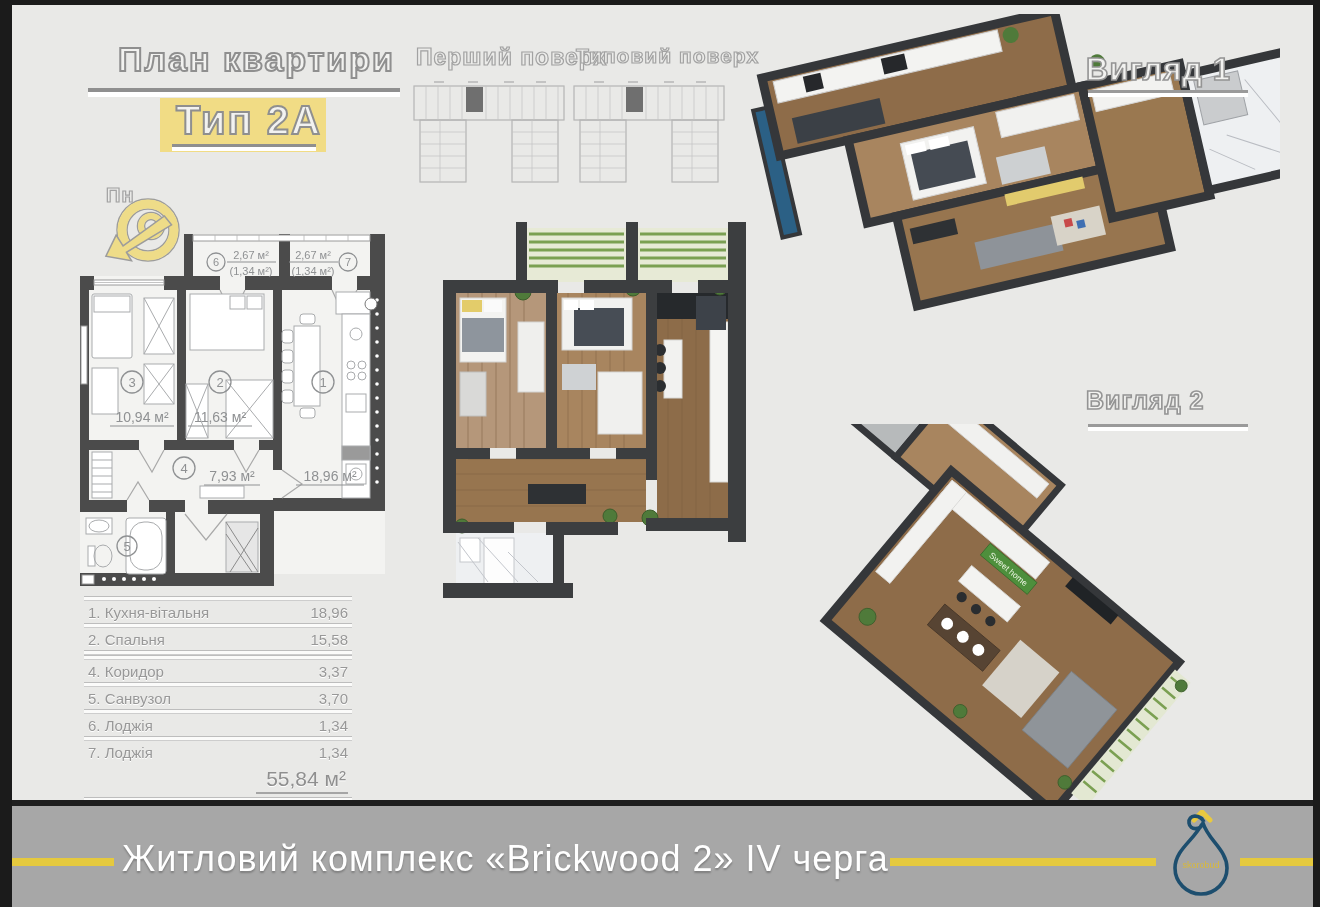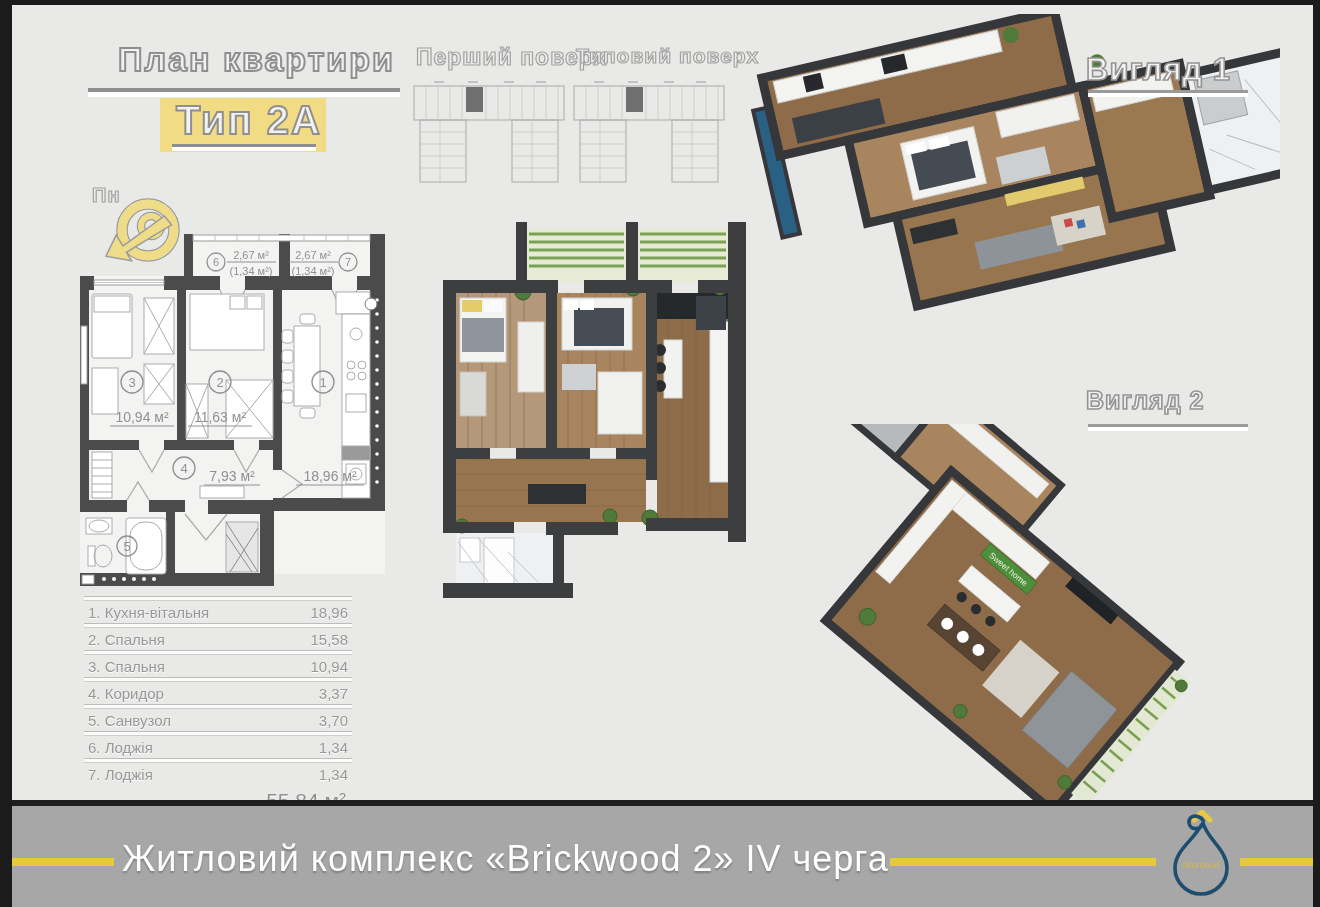--- a/index.html
+++ b/index.html
@@ -19,21 +19,21 @@
   .type-chip{position:absolute;left:160px;top:98px;width:166px;height:54px;background:#f1dc85;}
   .type-label{position:absolute;left:176px;top:98px;font-size:40px;text-align:right;}
   .type-rule{position:absolute;left:172px;top:144px;width:144px;height:4px;
              border-top:3px solid #8f8f8f;background:#fff;}
 
   .floor-label-1{position:absolute;left:416px;top:44px;font-size:23px;}
   .floor-label-2{position:absolute;left:576px;top:44px;font-size:21px;}
   .miniplan-1{position:absolute;left:410px;top:70px;}
   .miniplan-2{position:absolute;left:570px;top:70px;}
 
-  .compass-label{position:absolute;left:92px;top:184px;font-size:20px;}
+  .compass-label{position:absolute;left:106px;top:184px;font-size:20px;}
   .compass{position:absolute;left:100px;top:192px;}
 
   .plan2d{position:absolute;left:80px;top:234px;}
   .central3d{position:absolute;left:398px;top:222px;}
 
   .view1-wrap{position:absolute;left:740px;top:14px;}
   .view2-wrap{position:absolute;left:718px;top:424px;}
   .view1-label{position:absolute;left:1086px;top:52px;font-size:31px;z-index:5;}
   .view1-rule{position:absolute;left:1088px;top:90px;width:160px;height:4px;
               border-top:3px solid #9a9a9a;background:#fff;z-index:5;}
@@ -419,24 +419,20 @@
     <div class="tbl-row">
       <span>1. Кухня-вітальня</span>
       <span>18,96</span>
     </div>
     <div class="tbl-rule"></div>
     <div class="tbl-row">
       <span>2. Спальня</span>
       <span>15,58</span>
     </div>
     <div class="tbl-rule"></div>
-    <div class="tbl-row">
-      <span>3. Спальня</span>
-      <span>10,94</span>
-    </div>
     <div class="tbl-rule"></div>
     <div class="tbl-row">
       <span>4. Коридор</span>
       <span>3,37</span>
     </div>
     <div class="tbl-rule"></div>
     <div class="tbl-row">
       <span>5. Санвузол</span>
       <span>3,70</span>
     </div>

